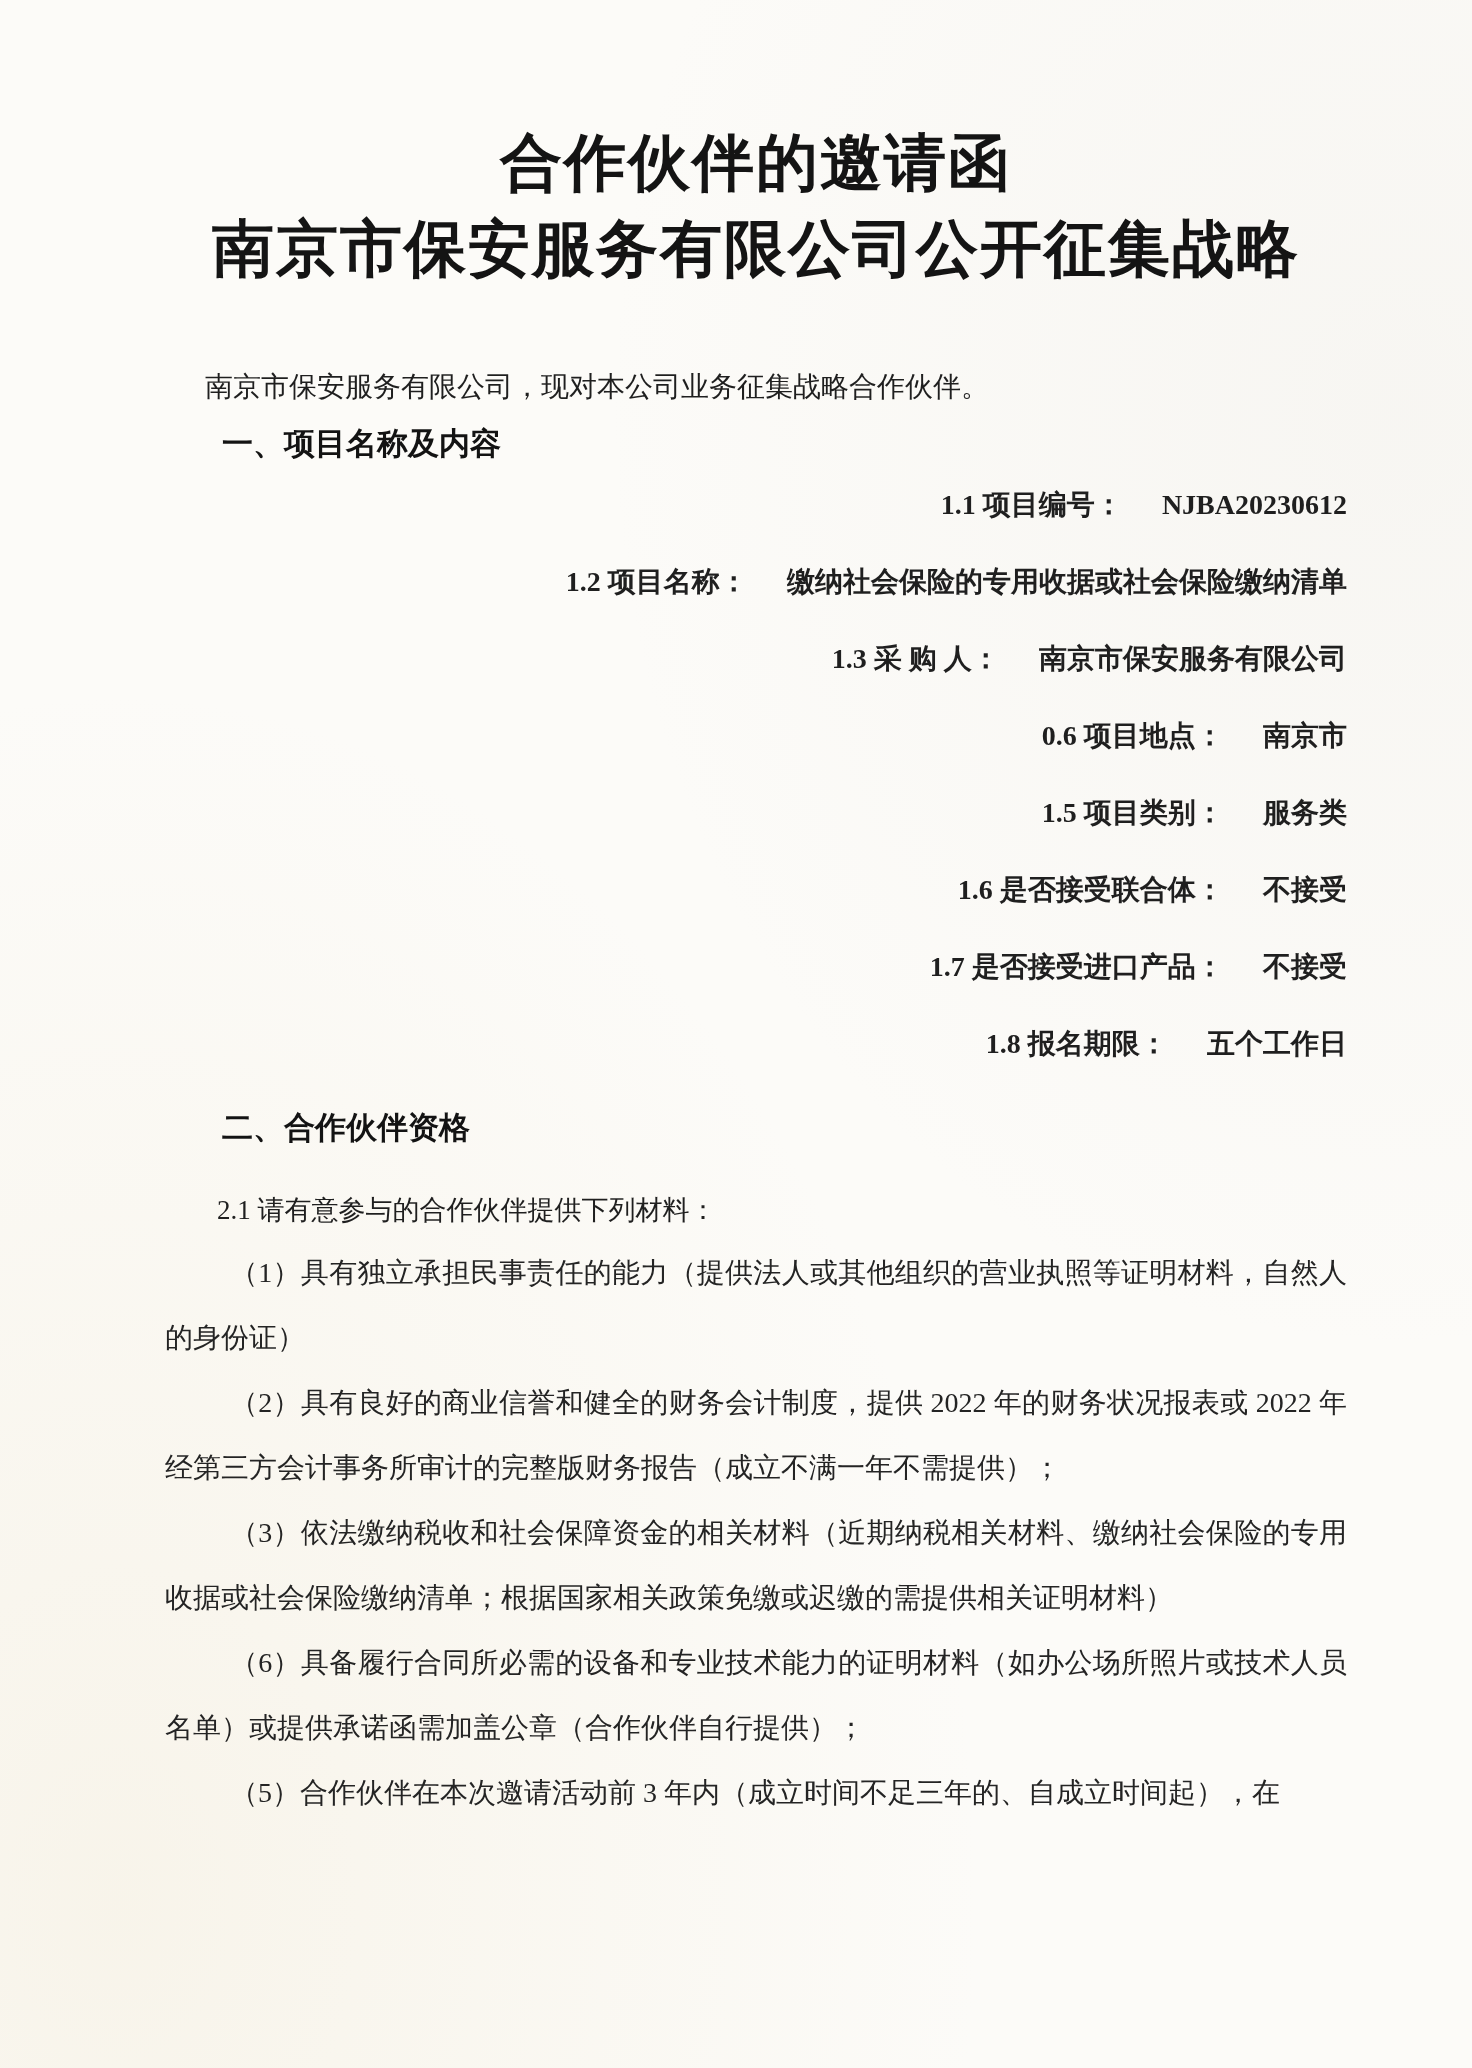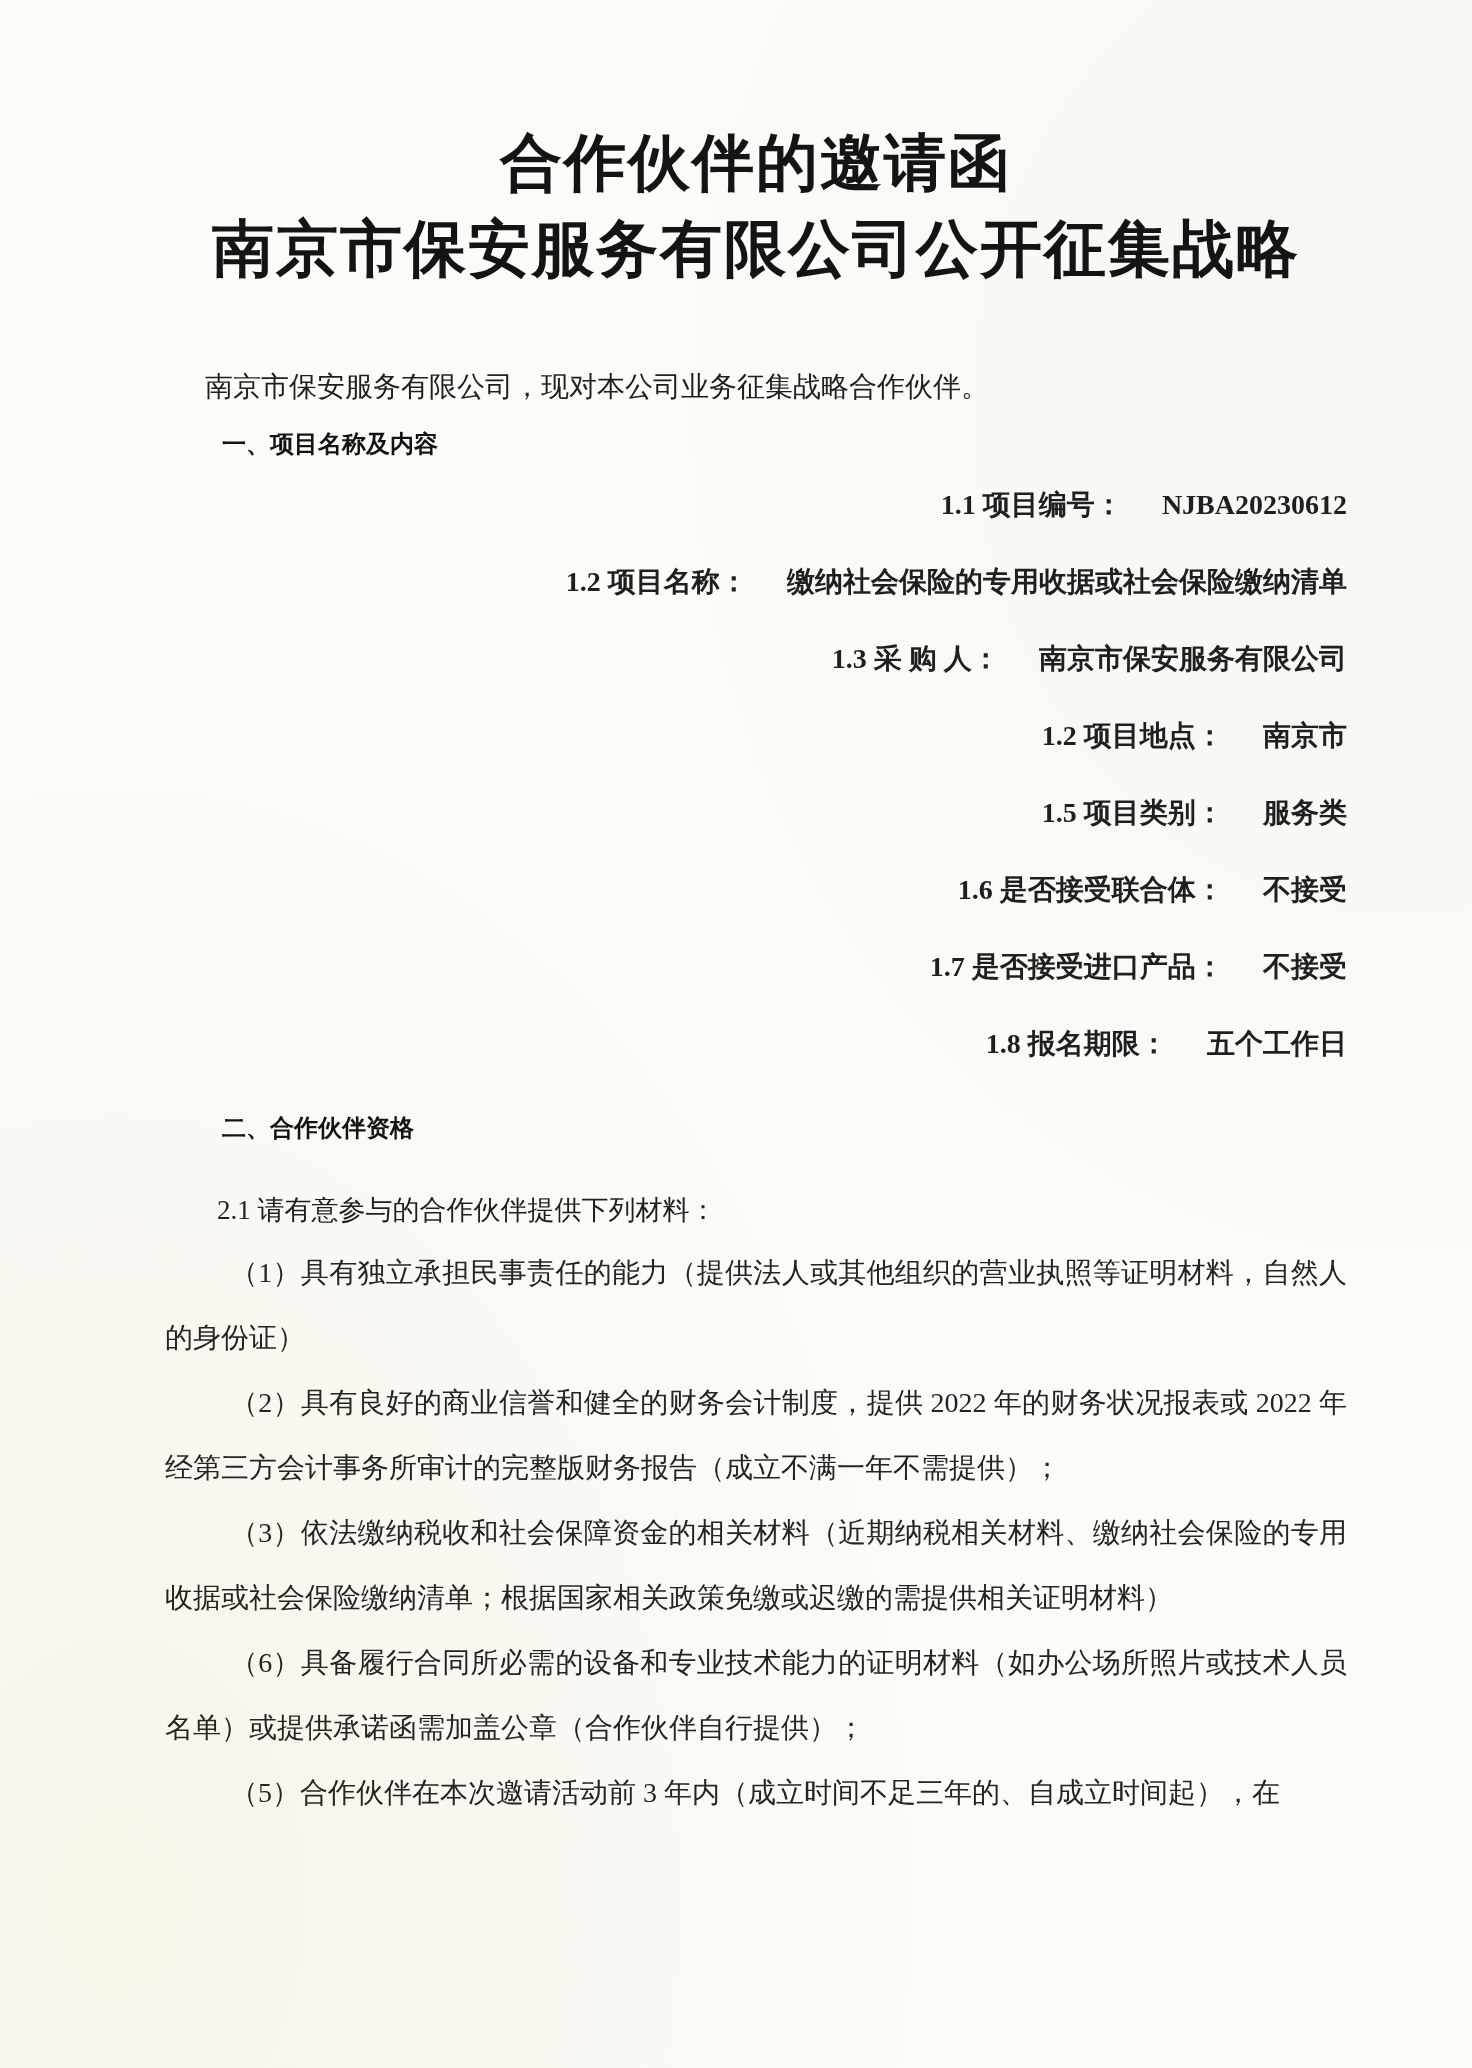--- a/index.html
+++ b/index.html
@@ -35,21 +35,21 @@
     line-height: 86px;
   }
   .intro {
     margin: 76px 0 0 40px;
     font-size: 28px;
     font-weight: normal;
     line-height: 38px;
   }
   .section-heading {
     margin: 16px 0 0 57px;
-    font-size: 24px;
+    font-size: 31px;
     font-weight: bold;
     line-height: 44px;
     color: #131313;
   }
   .section-heading.second {
     margin-top: 45px;
   }
   .items {
     margin: 22px 0 0 60px;
   }
@@ -102,21 +102,21 @@
       <div class="item">
         <span class="item-label">1.1 项目编号：</span><span class="item-value">NJBA20230612</span>
       </div>
       <div class="item">
         <span class="item-label">1.2 项目名称：</span><span class="item-value">缴纳社会保险的专用收据或社会保险缴纳清单</span>
       </div>
       <div class="item">
         <span class="item-label">1.3 采 购 人：</span><span class="item-value">南京市保安服务有限公司</span>
       </div>
       <div class="item">
-        <span class="item-label">1.2 项目地点：</span><span class="item-value">南京市</span>
+        <span class="item-label">0.6 项目地点：</span><span class="item-value">南京市</span>
       </div>
       <div class="item">
         <span class="item-label">1.5 项目类别：</span><span class="item-value">服务类</span>
       </div>
       <div class="item">
         <span class="item-label">1.6 是否接受联合体：</span><span class="item-value">不接受</span>
       </div>
       <div class="item">
         <span class="item-label">1.7 是否接受进口产品：</span><span class="item-value">不接受</span>
       </div>

